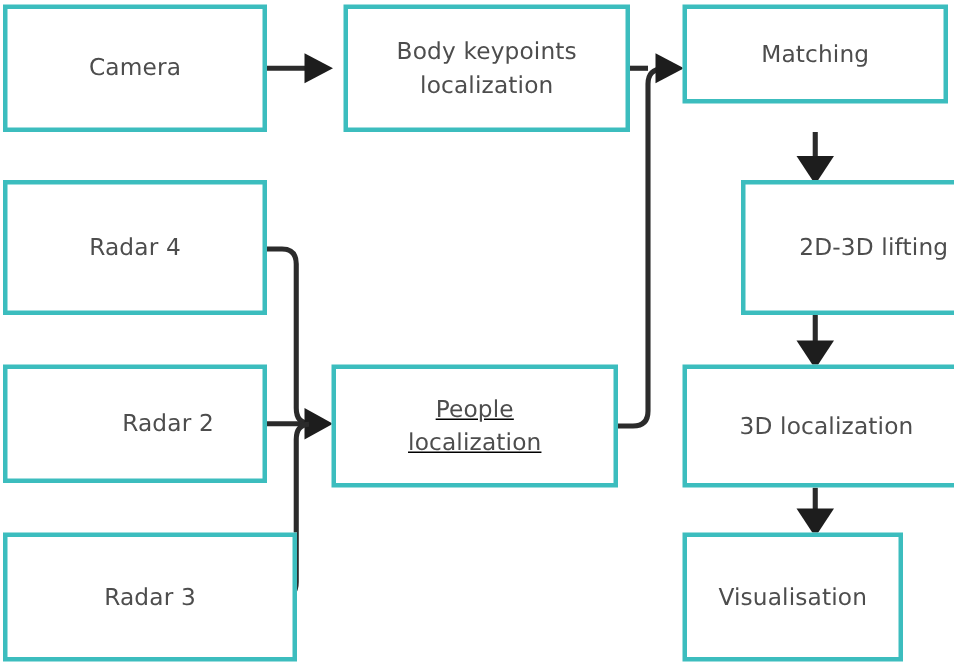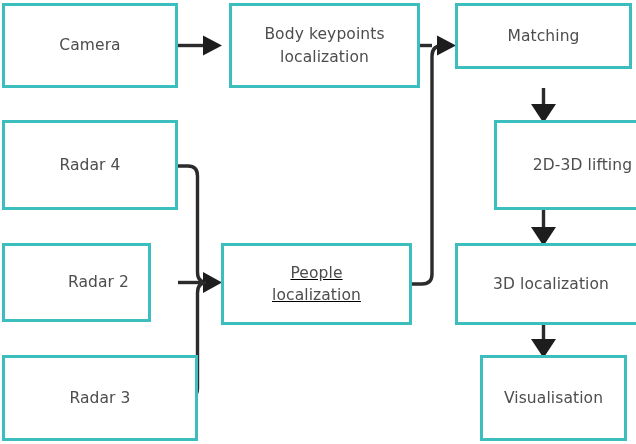--- a/index.html
+++ b/index.html
@@ -110,21 +110,21 @@
   </svg>
 
   <div class="node" style="left:2px; top:3px; width:176px; height:85px;">
     <span class="node-label">Camera</span>
   </div>
 
   <div class="node" style="left:2px; top:120px; width:176px; height:90px;">
     <span class="node-label">Radar 4</span>
   </div>
 
-  <div class="node" style="left:2px; top:243px; width:149px; height:79px;padding-left:44px;">
+  <div class="node" style="left:2px; top:243px; width:176px; height:79px;padding-left:44px;">
     <span class="node-label">Radar 2</span>
   </div>
 
   <div class="node" style="left:2px; top:355px; width:196px; height:86px;">
     <span class="node-label">Radar 3</span>
   </div>
 
   <div class="node" style="left:229px; top:3px; width:191px; height:85px;">
     <span class="node-label">Body keypoints
 localization</span>
@@ -140,17 +140,17 @@
   </div>
 
   <div class="node" style="left:455px; top:120px; width:177px; height:90px;margin-left:39px;">
     <span class="node-label">2D-3D lifting</span>
   </div>
 
   <div class="node" style="left:455px; top:243px; width:192px; height:82px;">
     <span class="node-label">3D localization</span>
   </div>
 
-  <div class="node" style="left:480px; top:355px; width:147px; height:86px;">
+  <div class="node" style="left:455px; top:355px; width:147px; height:86px;">
     <span class="node-label">Visualisation</span>
   </div>
 
 </div>
 
 </body></html>

